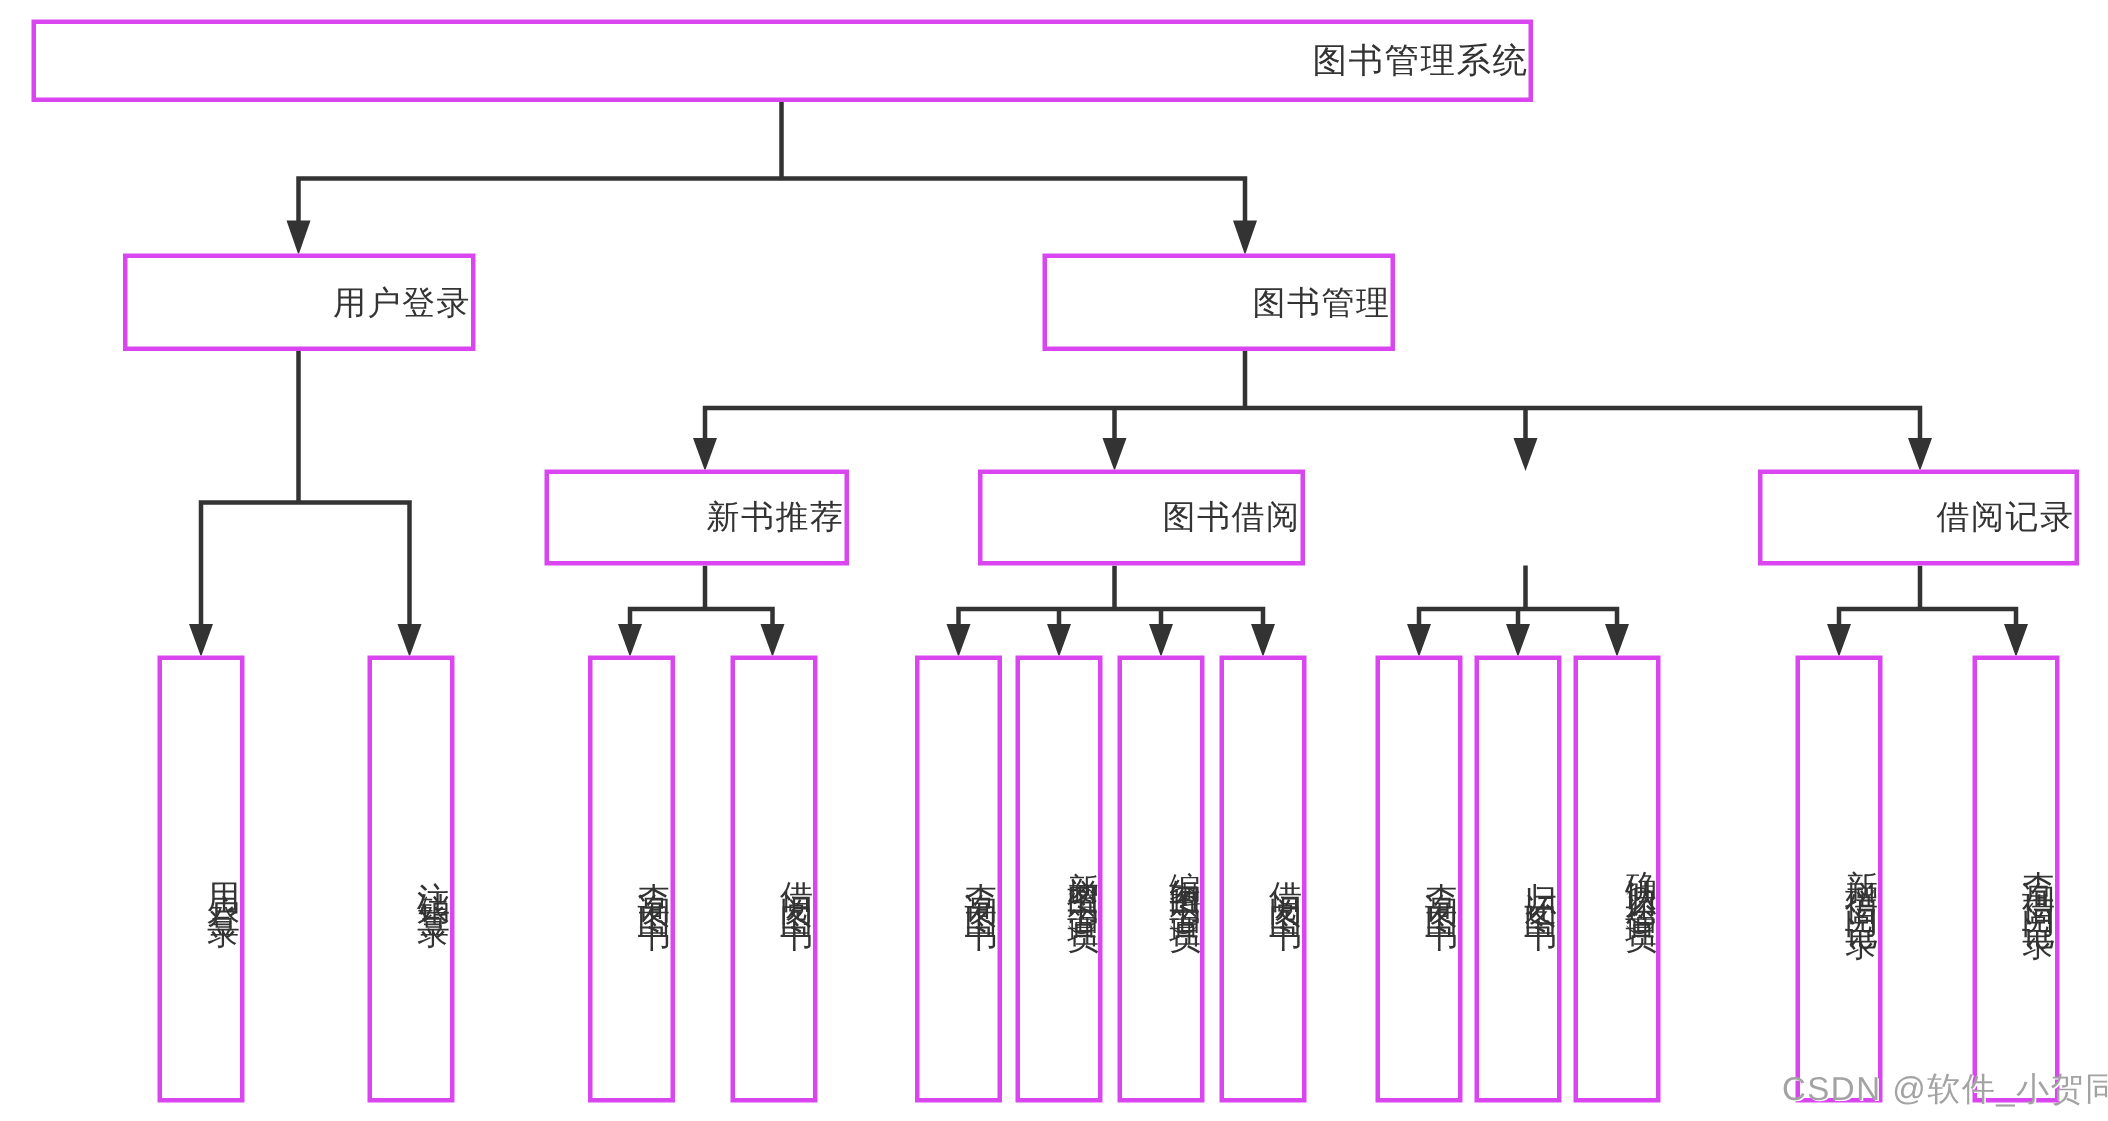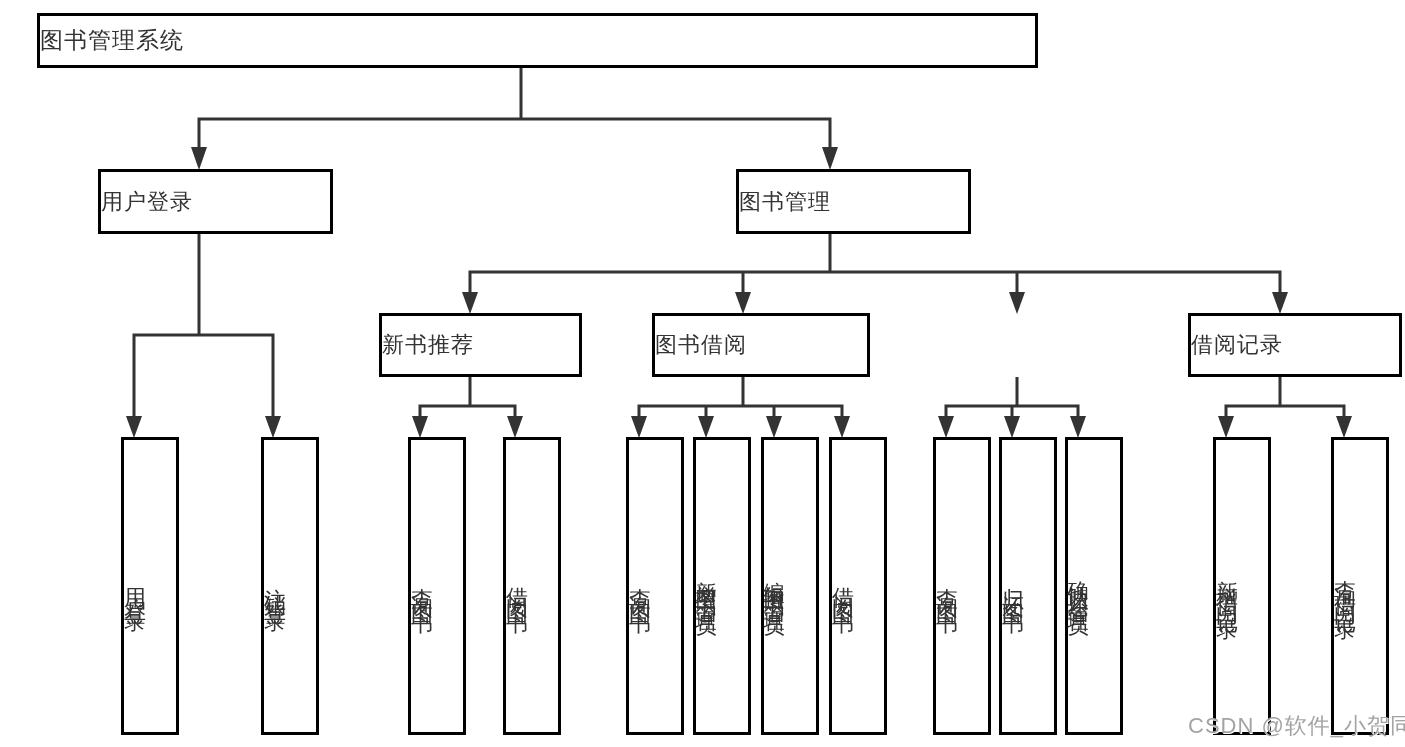--- a/index.html
+++ b/index.html
@@ -2,29 +2,28 @@
 <html><head>
 <meta charset="utf-8">
 <style>
   html,body{margin:0;padding:0;background:#ffffff;}
   body{font-family:"Liberation Sans","DejaVu Sans",sans-serif;}
   .canvas{position:relative;width:1405px;height:747px;background:#ffffff;overflow:hidden;}
   .connectors{position:absolute;left:0;top:0;width:1405px;height:747px;}
   .node{
     position:absolute;
     box-sizing:border-box;
-    border:3px solid #000000;
+    border:3px solid #d946ef;
     background:#ffffff;
     display:flex;
     align-items:center;
-    justify-content:flex-start;
+    justify-content:flex-end;
     color:#333333;
     font-size:22px;
     letter-spacing:1px;
-    margin-left:16px;
   }
   .node-root{left:21px;top:13px;width:1001px;height:55px;font-size:23px;}
   .node-l2{top:169px;width:235px;height:65px;}
   .node-l3{top:313px;height:64px;}
   .leaf{
     top:437px;width:58px;height:298px;
   }
   .leaf .vtext{
     writing-mode:vertical-rl;
     text-orientation:mixed;
@@ -97,28 +96,28 @@
     </g>
   </svg>
 
   <div class="node node-root">
     <span>图书管理系统</span>
   </div>
 
   <div class="node node-l2" style="left:82px;">
     <span>用户登录</span>
   </div>
-  <div class="node node-l2" style="left:720px;font-family:Liberation Mono, monospace;">
+  <div class="node node-l2" style="left:695px;font-family:Liberation Mono, monospace;">
     <span>图书管理</span>
   </div>
 
   <div class="node node-l3" style="left:363px;width:203px;">
     <span>新书推荐</span>
   </div>
-  <div class="node node-l3" style="left:636px;width:218px;">
+  <div class="node node-l3" style="left:652px;width:218px;">
     <span>图书借阅</span>
   </div>
   <div class="node node-l3" style="left:1172px;width:214px;">
     <span>借阅记录</span>
   </div>
 
   <div class="node leaf" style="left:105px;">
     <span class="vtext">用户登录</span>
   </div>
   <div class="node leaf" style="left:245px;">

